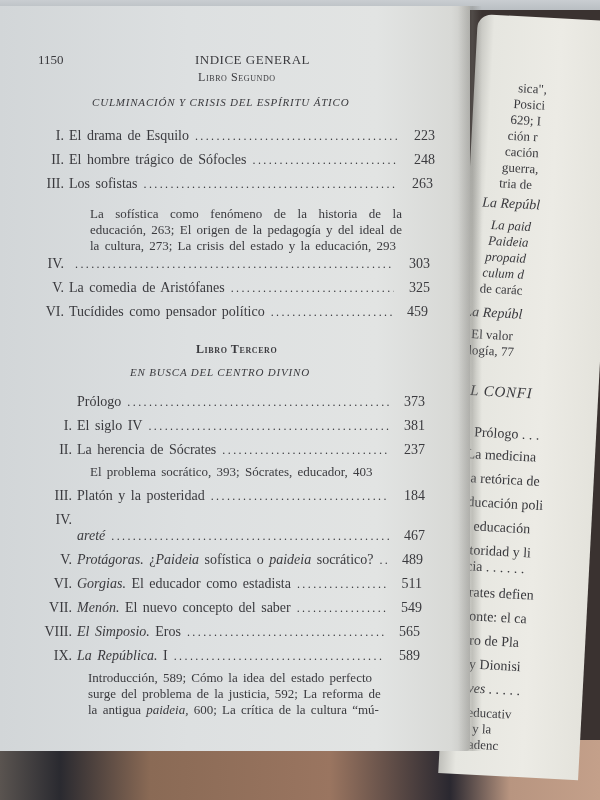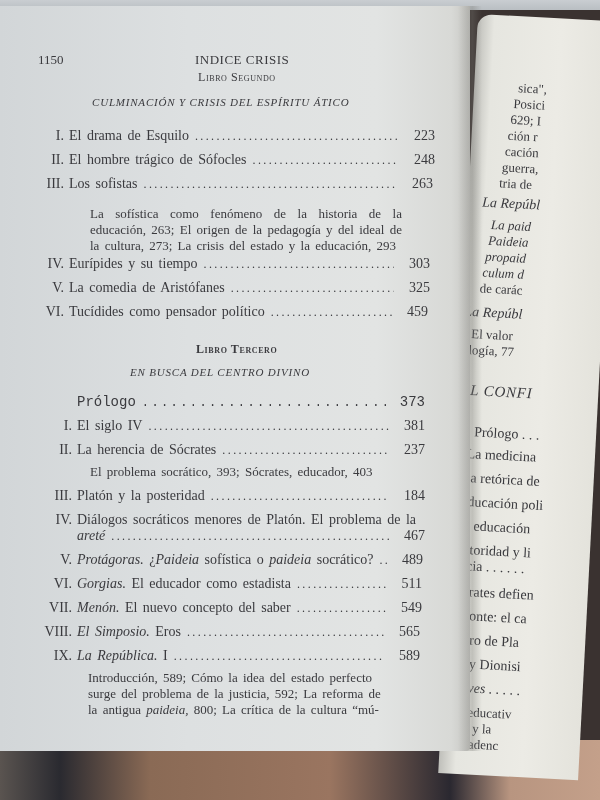--- a/index.html
+++ b/index.html
@@ -95,21 +95,21 @@
   <div class="rp-text" style="left:-30px; top:666px;"><span>X.</span> <span class="it">Las Leyes  . . . . .</span></div>
 
   <div class="rp-sub" style="left:-14px; top:690px;">Misión educativ</div>
   <div class="rp-sub" style="left:-16px; top:706px;">las leyes y la</div>
   <div class="rp-sub" style="left:-18px; top:722px;">de la decadenc</div>
 </div>
 
 <div class="left-page">
   <div class="lp">
     <div class="folio">1150</div>
-    <div class="running">INDICE CRISIS</div>
+    <div class="running">INDICE GENERAL</div>
     <div class="book-label" style="left:198px; top:64px;">Libro Segundo</div>
     <div class="part-title" style="left:92px; top:90px;">CULMINACIÓN Y CRISIS DEL ESPÍRITU ÁTICO</div>
 
     <div class="entry" style="left:40px; top:122px; width:395px;">
       <span class="num" style="width:24px;">I.</span>
       <span class="title">El drama de Esquilo</span>
       <span class="dots">................................................................................</span>
       <span class="page">223</span>
     </div>
     <div class="entry" style="left:40px; top:146px; width:395px;">
@@ -120,41 +120,40 @@
     </div>
     <div class="entry" style="left:40px; top:170px; width:393px;">
       <span class="num" style="width:24px;">III.</span>
       <span class="title">Los sofistas</span>
       <span class="dots">................................................................................</span>
       <span class="page">263</span>
     </div>
     <div class="sub" style="left:90px; top:200px; width:312px;">La sofística como fenómeno de la historia de la educación, 263; El origen de la pedagogía y del ideal de la cultura, 273; La crisis del estado y la educación, 293</div>
     <div class="entry" style="left:40px; top:250px; width:390px;">
       <span class="num" style="width:24px;">IV.</span>
-      <span class="title">Eurípides y su tiempo</span>
       <span class="dots">................................................................................</span>
       <span class="page">303</span>
     </div>
     <div class="entry" style="left:40px; top:274px; width:390px;">
       <span class="num" style="width:24px;">V.</span>
       <span class="title">La comedia de Aristófanes</span>
       <span class="dots">................................................................................</span>
       <span class="page">325</span>
     </div>
     <div class="entry" style="left:40px; top:298px; width:388px;">
       <span class="num" style="width:24px;">VI.</span>
       <span class="title">Tucídides como pensador político</span>
       <span class="dots">................................................................................</span>
       <span class="page">459</span>
     </div>
 
     <div class="book-label" style="left:196px; top:336px;font-weight:bold;">Libro Tercero</div>
     <div class="part-title" style="left:130px; top:360px;">EN BUSCA DEL CENTRO DIVINO</div>
 
-    <div class="entry" style="left:40px; top:388px; width:385px;font-family:Liberation Mono, monospace;">
+    <div class="entry" style="left:40px; top:388px; width:385px;">
       <span class="num" style="width:32px;"></span>
       <span class="title">Prólogo</span>
       <span class="dots">................................................................................</span>
       <span class="page">373</span>
     </div>
     <div class="entry" style="left:40px; top:412px; width:385px;">
       <span class="num" style="width:32px;">I.</span>
       <span class="title">El siglo IV</span>
       <span class="dots">................................................................................</span>
       <span class="page">381</span>
@@ -168,21 +167,20 @@
     <div class="sub" style="left:90px; top:458px; width:320px;">El problema socrático, 393; Sócrates, educador, 403</div>
     <div class="entry" style="left:40px; top:482px; width:385px;">
       <span class="num" style="width:32px;">III.</span>
       <span class="title">Platón y la posteridad</span>
       <span class="dots">................................................................................</span>
       <span class="page">184</span>
     </div>
 
     <div class="entry" style="left:40px; top:506px; width:385px;">
       <span class="num" style="width:32px;">IV.</span>
-      <span class="title">Diálogos socráticos menores de Platón. El problema de la</span>
     </div>
     <div class="entry" style="left:77px; top:522px; width:348px;">
       <span class="title it">areté</span>
       <span class="dots">................................................................................</span>
       <span class="page">467</span>
     </div>
 
     <div class="entry" style="left:40px; top:546px; width:383px;">
       <span class="num" style="width:32px;">V.</span>
       <span class="title"><span class="it">Protágoras.</span> <span>¿</span><span class="it">Paideia</span> <span>sofística o</span> <span class="it">paideia</span> <span>socrático?</span></span>
@@ -213,18 +211,18 @@
 
     <div class="entry" style="left:40px; top:642px; width:380px;">
       <span class="num" style="width:32px;">IX.</span>
       <span class="title"><span class="it">La República.</span> <span>I</span></span>
       <span class="dots">................................................................................</span>
       <span class="page">589</span>
     </div>
     <div class="sub" style="left:88px; top:664px; width:300px; white-space:nowrap;">
       <div>Introducción, 589; Cómo la idea del estado perfecto</div>
       <div>surge del problema de la justicia, 592; La reforma de</div>
-      <div><span>la antigua</span> <span class="it">paideia,</span> <span>800; La crítica de la cultura “mú-</span></div>
+      <div><span>la antigua</span> <span class="it">paideia,</span> <span>600; La crítica de la cultura “mú-</span></div>
     </div>
   </div>
 </div>
 
 <div class="gutter"></div>
 
 </body></html>

